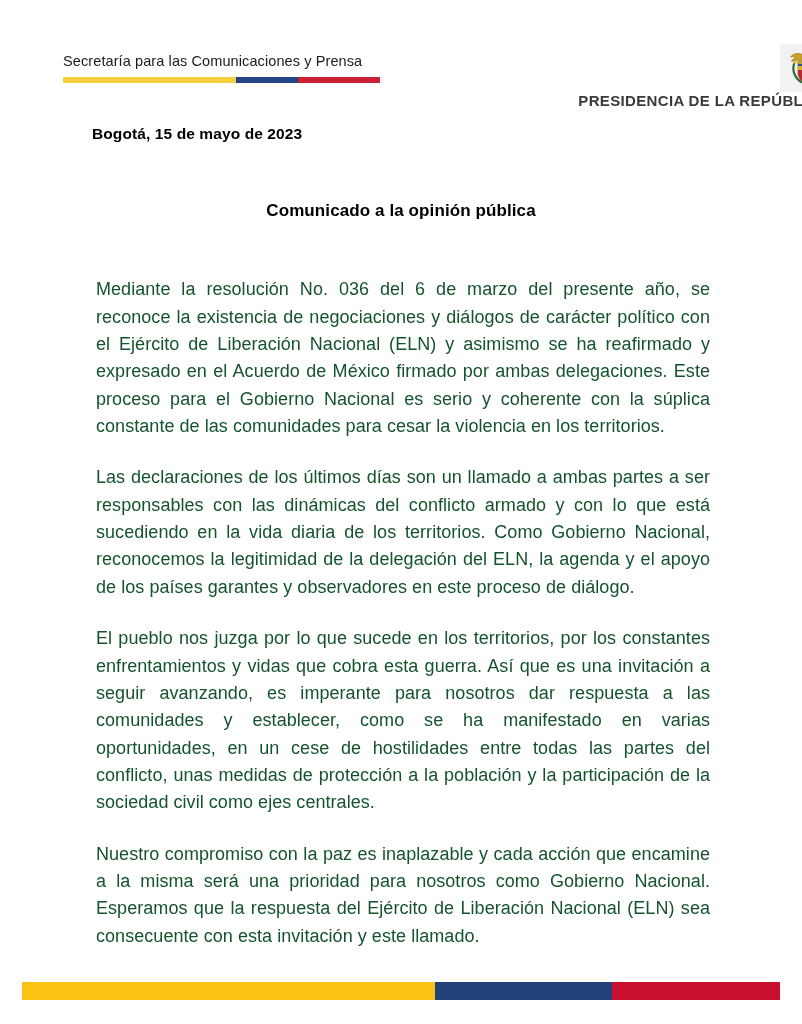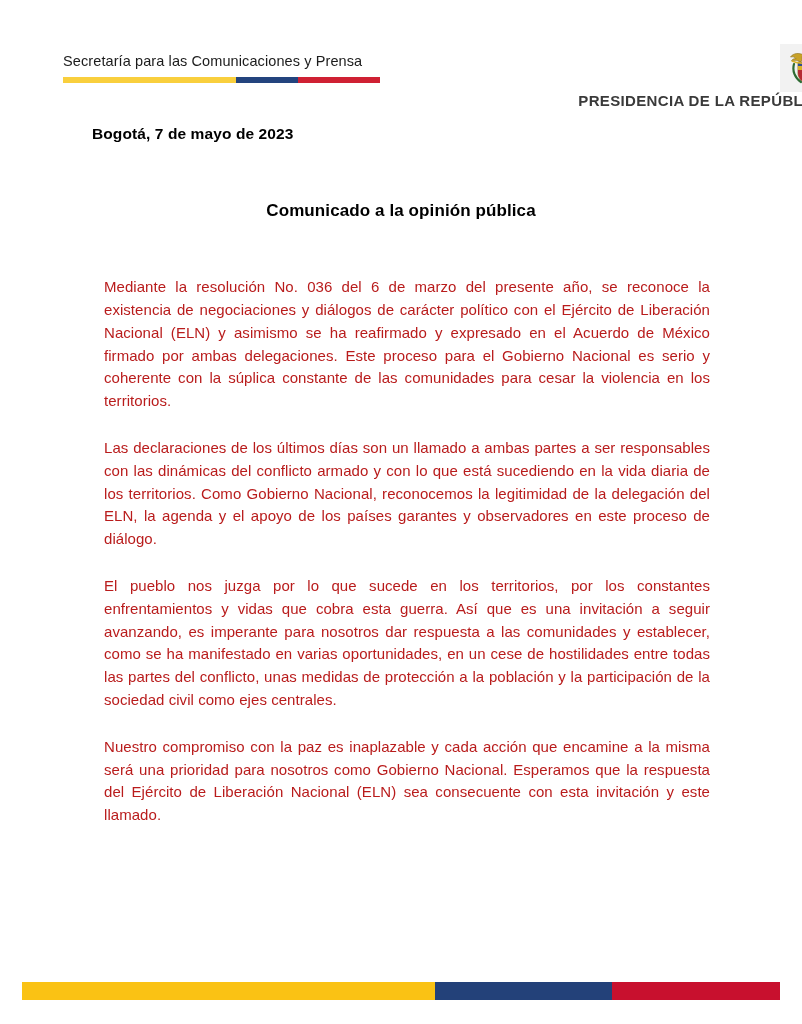--- a/index.html
+++ b/index.html
@@ -102,25 +102,25 @@
     font-weight: bold;
     color: #000000;
     letter-spacing: 0.1px;
     line-height: 1.3;
   }
 
   .paragraphs {
     padding-top: 46px;
   }
   .paragraphs p {
-    margin: 0 0 24px 12px;
-    font-size: 15px;
+    margin: 0 0 24px 4px;
+    font-size: 18px;
     line-height: 1.52;
     text-align: justify;
-    color: #b91c1c;
+    color: #14532d;
     letter-spacing: 0.05px;
     hyphens: none;
   }
   .paragraphs p:last-child { margin-bottom: 0; }
 
   
   .footer-flag {
     position: absolute;
     left: 22px;
     bottom: 24px;
@@ -168,21 +168,21 @@
         <path d="M8 14 C14 17, 28 17, 34 14" fill="none" stroke="#d9b22a" stroke-width="1.6"></path>
       </svg>
     </div>
     <div class="presidencia-text">PRESIDENCIA DE LA REPÚBLICA</div>
   </div>
 
 </div>
 
 <div class="doc-body">
 
-  <p class="doc-date">Bogotá, 7 de mayo de 2023</p>
+  <p class="doc-date">Bogotá, 15 de mayo de 2023</p>
 
   <h1 class="doc-title">Comunicado a la opinión pública</h1>
 
   <div class="paragraphs">
     <p>Mediante la resolución No. 036 del 6 de marzo del presente año, se reconoce la existencia de negociaciones y diálogos de carácter político con el Ejército de Liberación Nacional (ELN) y asimismo se ha reafirmado y expresado en el Acuerdo de México firmado por ambas delegaciones. Este proceso para el Gobierno Nacional es serio y coherente con la súplica constante de las comunidades para cesar la violencia en los territorios.</p>
     <p>Las declaraciones de los últimos días son un llamado a ambas partes a ser responsables con las dinámicas del conflicto armado y con lo que está sucediendo en la vida diaria de los territorios. Como Gobierno Nacional, reconocemos la legitimidad de la delegación del ELN, la agenda y el apoyo de los países garantes y observadores en este proceso de diálogo.</p>
     <p>El pueblo nos juzga por lo que sucede en los territorios, por los constantes enfrentamientos y vidas que cobra esta guerra. Así que es una invitación a seguir avanzando, es imperante para nosotros dar respuesta a las comunidades y establecer, como se ha manifestado en varias oportunidades, en un cese de hostilidades entre todas las partes del conflicto, unas medidas de protección a la población y la participación de la sociedad civil como ejes centrales.</p>
     <p>Nuestro compromiso con la paz es inaplazable y cada acción que encamine a la misma será una prioridad para nosotros como Gobierno Nacional. Esperamos que la respuesta del Ejército de Liberación Nacional (ELN) sea consecuente con esta invitación y este llamado.</p>
   </div>
 

